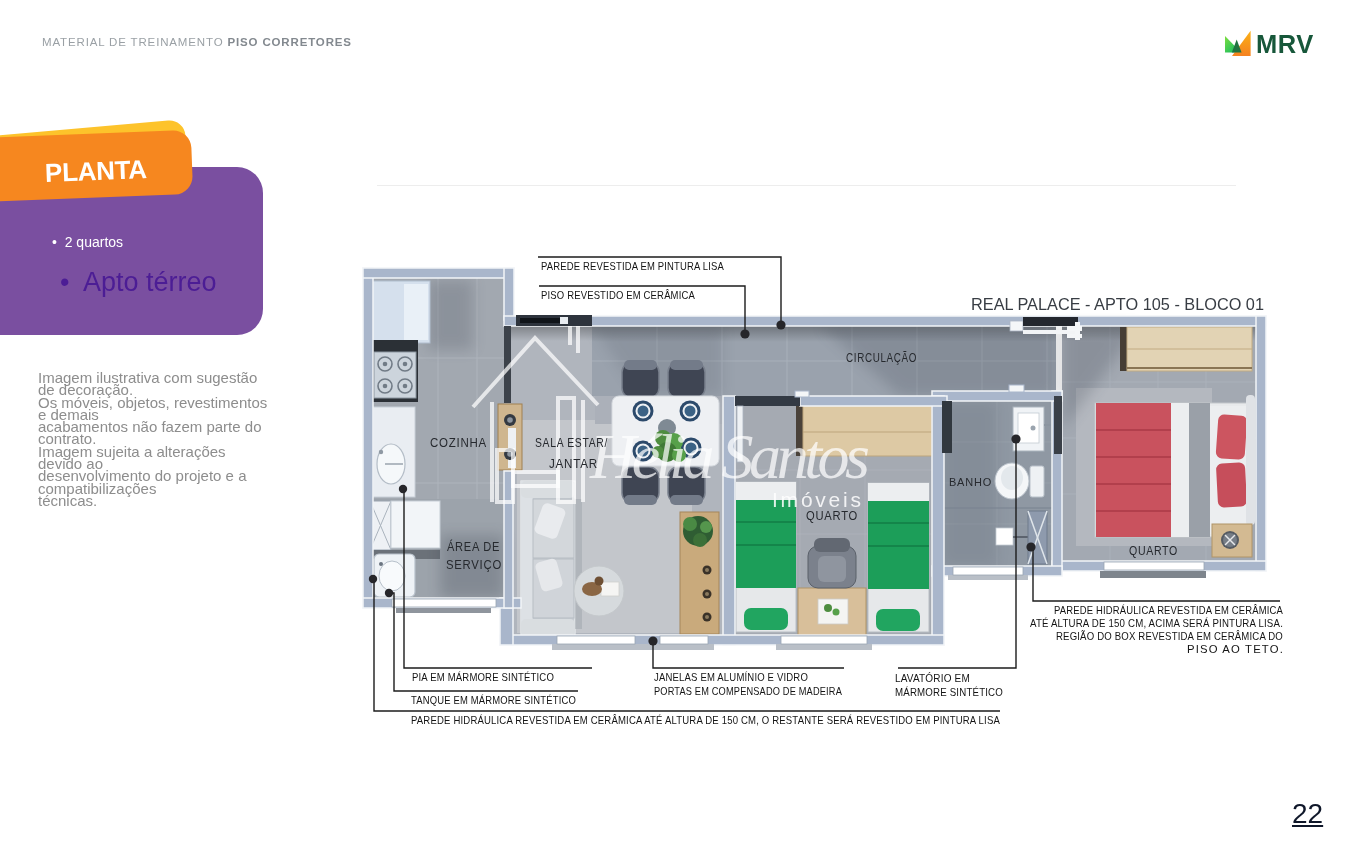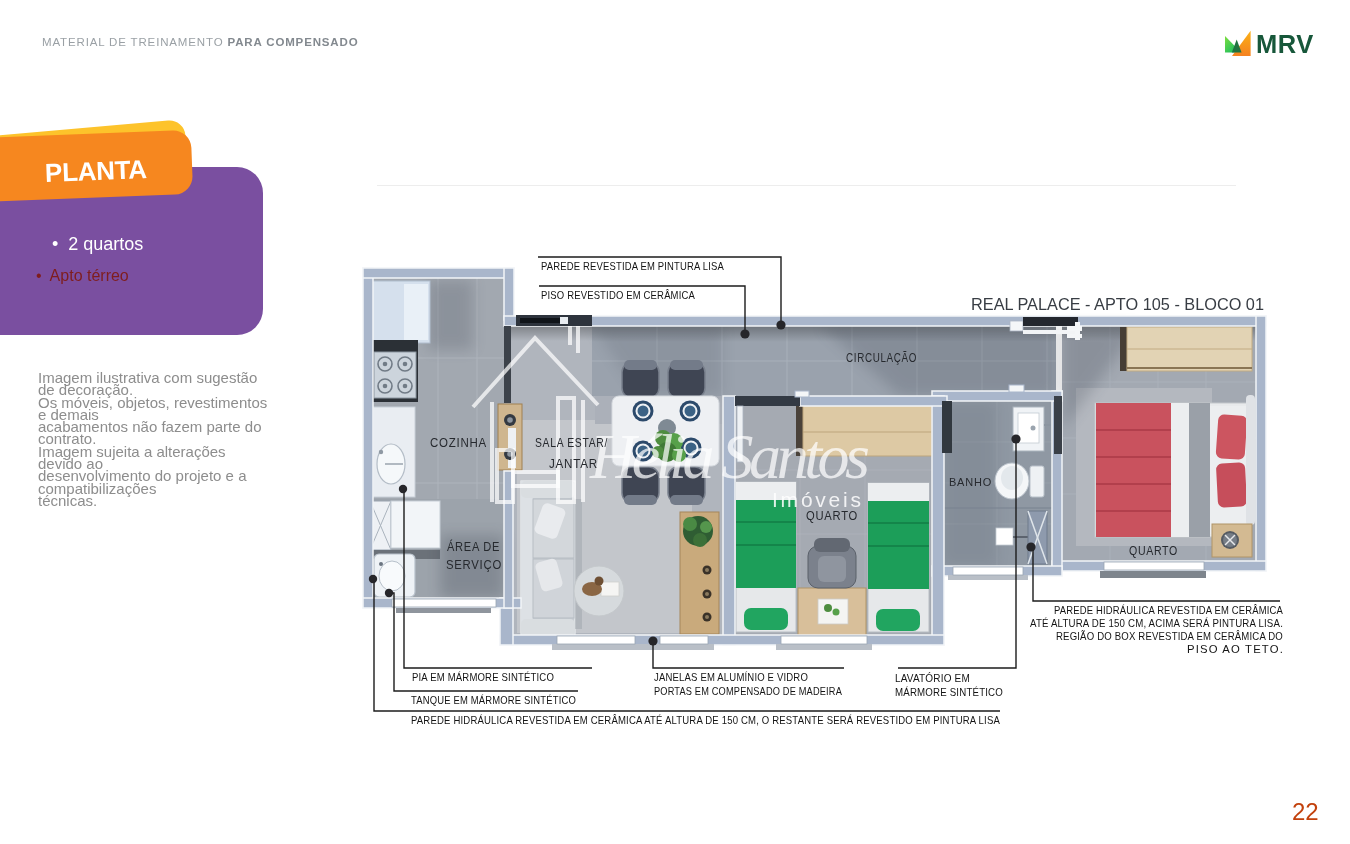--- a/index.html
+++ b/index.html
@@ -3,21 +3,21 @@
 <meta charset="utf-8">
 <style>
   html,body{margin:0;padding:0;}
   body{width:1350px;height:844px;background:#ffffff;overflow:hidden;position:relative;
        font-family:"Liberation Sans", sans-serif;}
   .abs{position:absolute;}
 </style>
 </head>
 <body>
 
-<div class="abs" style="left:42px;top:36px;font-size:11.5px;letter-spacing:0.85px;color:#9aa0a5;">MATERIAL DE TREINAMENTO <b style="color:#83898f;">PARA COMPENSADO</b></div>
+<div class="abs" style="left:42px;top:36px;font-size:11.5px;letter-spacing:0.85px;color:#9aa0a5;">MATERIAL DE TREINAMENTO <b style="color:#83898f;">PISO CORRETORES</b></div>
 
 <svg class="abs" style="left:1218px;top:24px;" width="105" height="38" viewBox="0 0 105 38">
   <defs>
     <linearGradient id="grn" x1="0" y1="0" x2="1" y2="1">
       <stop offset="0" stop-color="#7ede3e"></stop>
         <stop offset="1" stop-color="#00b56a"></stop>
     </linearGradient>
     <linearGradient id="org" x1="0" y1="0" x2="0" y2="1">
       <stop offset="0" stop-color="#fbb116"></stop>
         <stop offset="1" stop-color="#f58220"></stop>
@@ -30,23 +30,23 @@
 </svg>
 
 <div class="abs" style="left:-30px;top:167px;width:293px;height:168px;background:#7a4fa0;border-radius:0 26px 26px 0;z-index:1;"></div>
 
 <div class="abs" style="left:-18px;top:128px;width:205px;height:60px;background:#fdc32b;border-radius:0 16px 16px 0;transform:rotate(-5deg);z-index:2;"></div>
 
 <div class="abs" style="left:-24px;top:134px;width:216px;height:64px;background:#f6871f;border-radius:0 18px 18px 0;transform:rotate(-2.2deg);z-index:3;"></div>
 
 <div class="abs" style="left:45px;top:156px;font-size:26px;font-weight:bold;color:#ffffff;letter-spacing:-0.3px;transform:rotate(-2.2deg);z-index:4;">PLANTA</div>
 
-<div class="abs" style="left:52px;top:234px;color:#ffffff;font-size:18px;z-index:4;">•&nbsp; 2 quartos</div>
-
-<div class="abs" style="left:36px;top:267px;color:#7f1d1d;font-size:16px;z-index:4;">•&nbsp; Apto térreo</div>
+<div class="abs" style="left:52px;top:234px;color:#ffffff;font-size:14px;z-index:4;">•&nbsp; 2 quartos</div>
+
+<div class="abs" style="left:60px;top:267px;color:#4c1d95;font-size:27px;z-index:4;">•&nbsp; Apto térreo</div>
 
 <div class="abs" style="left:38px;top:372px;width:230px;font-size:15px;line-height:12.3px;color:#8d8d8d;">Imagem ilustrativa com sugestão de decoração.<br>Os móveis, objetos, revestimentos e demais<br>acabamentos não fazem parte do contrato.<br>Imagem sujeita a alterações devido ao<br>desenvolvimento do projeto e a compatibilizações<br>técnicas.</div>
 
 <div class="abs" style="left:377px;top:185px;width:859px;height:1px;background:#ededed;"></div>
 
 <svg id="plan" class="abs" style="left:340px;top:180px;" width="1010" height="560" viewBox="340 180 1010 560">
 <defs>
   <linearGradient id="shwall" x1="0" y1="0" x2="0" y2="1">
     <stop offset="0" stop-color="#000000" stop-opacity="0.28"></stop>
     <stop offset="1" stop-color="#000000" stop-opacity="0"></stop>
@@ -486,13 +486,13 @@
   <text x="654" y="695" textLength="188" lengthAdjust="spacingAndGlyphs">PORTAS EM COMPENSADO DE MADEIRA</text>
   <text x="895" y="682" textLength="75" lengthAdjust="spacingAndGlyphs">LAVATÓRIO EM</text>
   <text x="895" y="696" textLength="108" lengthAdjust="spacingAndGlyphs">MÁRMORE SINTÉTICO</text>
   <text x="1283" y="614" text-anchor="end" textLength="229" lengthAdjust="spacingAndGlyphs">PAREDE HIDRÁULICA REVESTIDA EM CERÂMICA</text>
   <text x="1283" y="627" text-anchor="end" textLength="253" lengthAdjust="spacingAndGlyphs">ATÉ ALTURA DE 150 CM, ACIMA SERÁ PINTURA LISA.</text>
   <text x="1283" y="640" text-anchor="end" textLength="227" lengthAdjust="spacingAndGlyphs">REGIÃO  DO BOX REVESTIDA EM CERÂMICA DO</text>
   <text x="1283" y="653" text-anchor="end" textLength="96" lengthAdjust="spacing">PISO AO TETO.</text>
 </g>
 </svg>
 
-<div class="abs" style="left:1292px;top:798px;font-size:24px;color:#c2410c;">22</div>
+<div class="abs" style="left:1292px;top:798px;font-size:28px;color:#0f172a;text-decoration:underline;">22</div>
 
 </body></html>

